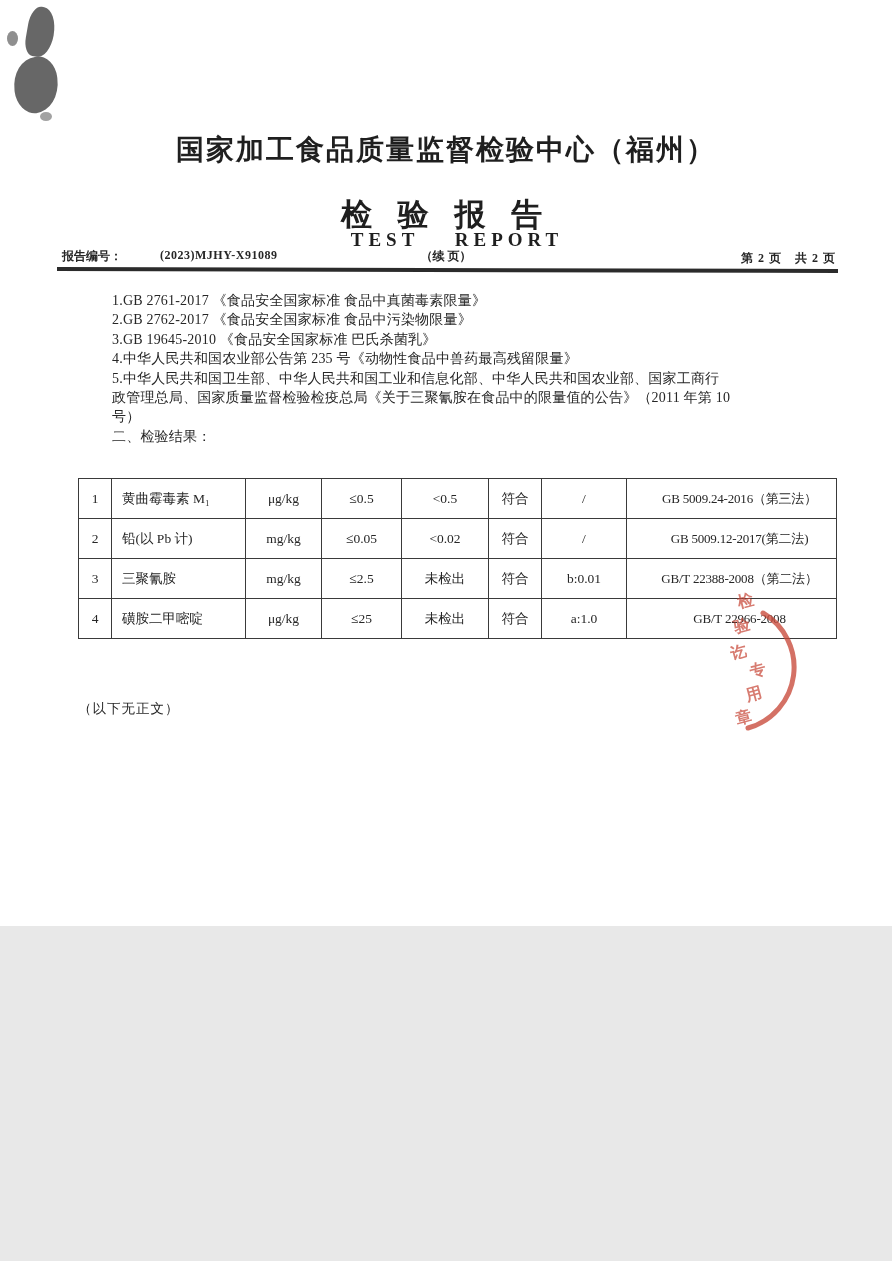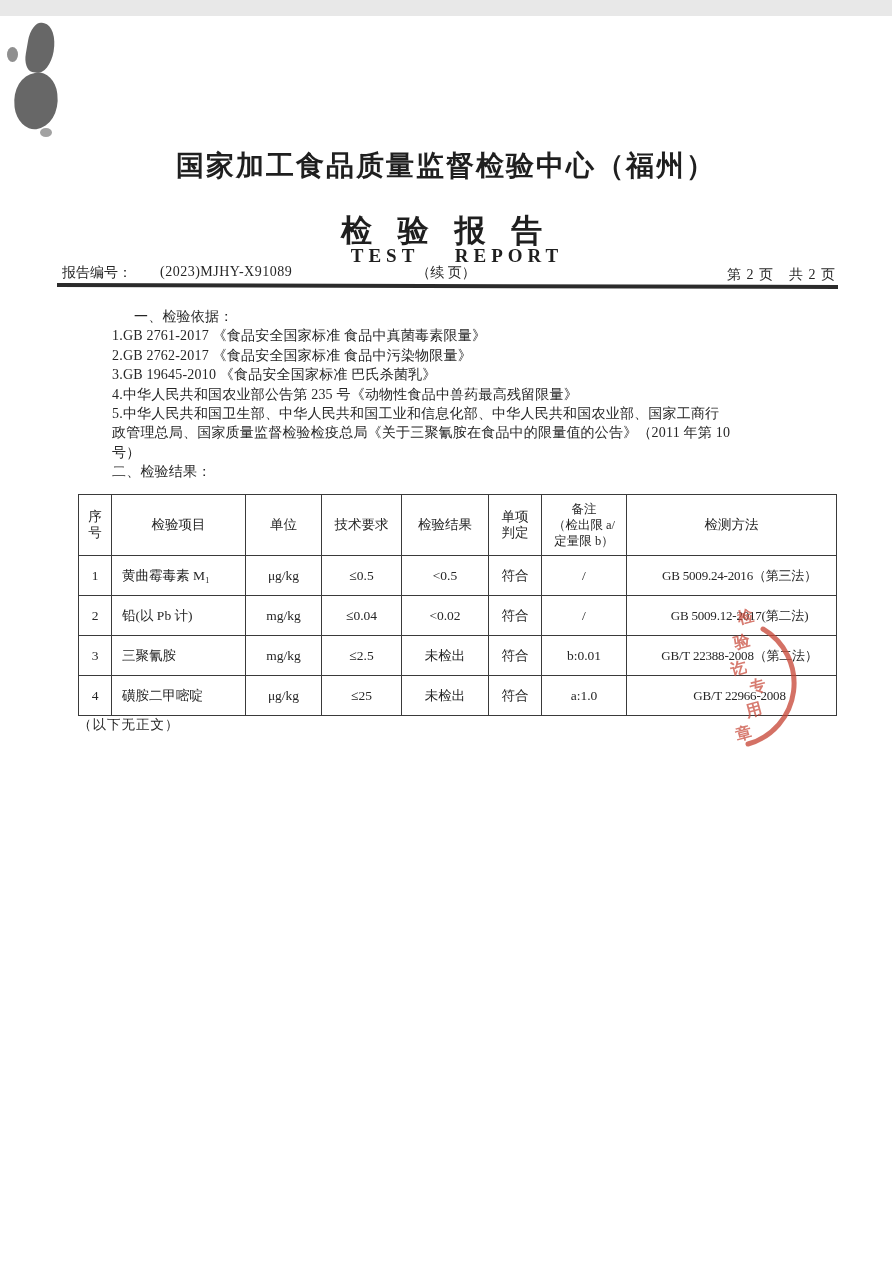--- a/index.html
+++ b/index.html
@@ -1,36 +1,36 @@
 <!DOCTYPE html>
 <html><head>
 <meta charset="utf-8">
 <style>
   html,body{margin:0;padding:0;background:#e8e8e8;}
   .page{
-    position:relative;width:892px;height:1246px;background:#ffffff;
+    position:relative;width:892px;height:926px;background:#ffffff;
     font-family:"Liberation Serif","DejaVu Serif",serif;color:#262626;
-    overflow:hidden;margin:16px auto;
+    overflow:hidden;margin:0 auto;
   }
   
   .smudge{position:absolute;background:#454545;opacity:.82;}
   .smudge.s1{left:27px;top:7px;width:27px;height:50px;border-radius:45% 60% 55% 40%;transform:rotate(10deg);}
   .smudge.s2{left:14px;top:57px;width:44px;height:56px;border-radius:58% 42% 60% 45%;transform:rotate(-7deg);}
   .smudge.s3{left:7px;top:31px;width:11px;height:15px;border-radius:50%;opacity:.6;}
   .smudge.s4{left:40px;top:112px;width:12px;height:9px;border-radius:50%;opacity:.5;}
 
   .org-cn{position:absolute;top:131px;left:0;width:100%;text-align:center;
     font-size:28px;font-weight:bold;letter-spacing:2px;color:#1f1f1f;}
   .org-en{position:absolute;top:171px;left:0;width:100%;text-align:center;
     font-size:14.5px;font-weight:bold;letter-spacing:.2px;color:#1f1f1f;}
   .title-cn{position:absolute;top:194px;left:0;width:100%;text-align:center;
     font-size:31px;font-weight:bold;letter-spacing:9px;color:#1f1f1f;}
   .title-en{position:absolute;top:229px;left:0;width:100%;text-align:center;
     font-size:19px;font-weight:bold;letter-spacing:5px;word-spacing:26px;color:#1f1f1f;padding-left:11px;}
-  .meta-row{position:absolute;top:248px;left:0;width:100%;height:20px;font-size:14px;}
+  .meta-row{position:absolute;top:248px;left:0;width:100%;height:20px;font-size:12px;font-weight:bold;}
   .report-no-label{position:absolute;left:62px;top:0;}
   .report-no-value{position:absolute;left:160px;top:0;letter-spacing:.5px;}
   .continuation{position:absolute;left:0;width:100%;text-align:center;top:0;}
   .page-info{position:absolute;right:56px;top:2px;letter-spacing:1px;}
   .rule{position:absolute;top:268px;left:57px;width:781px;height:4px;background:#2b2b2b;
     transform:rotate(.15deg);}
 
   .body-text{position:absolute;top:291px;left:112px;width:700px;font-size:14px;}
   .body-text .line{white-space:nowrap;line-height:19.4px;letter-spacing:.2px;}
   .body-text .line.indent{padding-left:22px;}
@@ -65,21 +65,20 @@
 
   <div class="meta-row">
     <span class="report-no-label">报告编号：</span>
     <span class="report-no-value">(2023)MJHY-X91089</span>
     <span class="continuation">（续 页）</span>
     <span class="page-info">第 2 页　共 2 页</span>
   </div>
   <div class="rule"></div>
 
   <div class="body-text">
-    <div class="line indent">一、检验依据：</div>
     <div class="line">1.GB 2761-2017 《食品安全国家标准 食品中真菌毒素限量》</div>
     <div class="line">2.GB 2762-2017 《食品安全国家标准 食品中污染物限量》</div>
     <div class="line">3.GB 19645-2010 《食品安全国家标准 巴氏杀菌乳》</div>
     <div class="line">4.中华人民共和国农业部公告第 235 号《动物性食品中兽药最高残留限量》</div>
     <div class="line">5.中华人民共和国卫生部、中华人民共和国工业和信息化部、中华人民共和国农业部、国家工商行</div>
     <div class="line">政管理总局、国家质量监督检验检疫总局《关于三聚氰胺在食品中的限量值的公告》（2011 年第 10</div>
     <div class="line">号）</div>
     <div class="line">二、检验结果：</div>
   </div>
 
@@ -88,48 +87,35 @@
       <col style="width:33px">
         <col style="width:134px">
         <col style="width:76px">
         <col style="width:80px">
       <col style="width:87px">
         <col style="width:53px">
         <col style="width:85px">
         <col style="width:210px">
     </colgroup>
     <tbody>
-        <tr>
-      <th>序号</th>
-      <th>检验项目</th>
-      <th>单位</th>
-      <th>技术要求</th>
-      <th>检验结果</th>
-      <th>单项
-判定</th>
-      <th style="font-size:12.5px">备注
-（检出限 a/
-定量限 b）</th>
-      <th>检测方法</th>
-    </tr>
     <tr>
       <td>1</td>
       <td class="item">黄曲霉毒素 M₁</td>
       <td>μg/kg</td>
       <td>≤0.5</td>
       <td>&lt;0.5</td>
       <td>符合</td>
       <td>/</td>
       <td class="method">GB 5009.24-2016（第三法）</td>
     </tr>
     <tr>
       <td>2</td>
       <td class="item">铅(以 Pb 计)</td>
       <td>mg/kg</td>
-      <td>≤0.04</td>
+      <td>≤0.05</td>
       <td>&lt;0.02</td>
       <td>符合</td>
       <td>/</td>
       <td class="method">GB 5009.12-2017(第二法)</td>
     </tr>
     <tr>
       <td>3</td>
       <td class="item">三聚氰胺</td>
       <td>mg/kg</td>
       <td>≤2.5</td>

